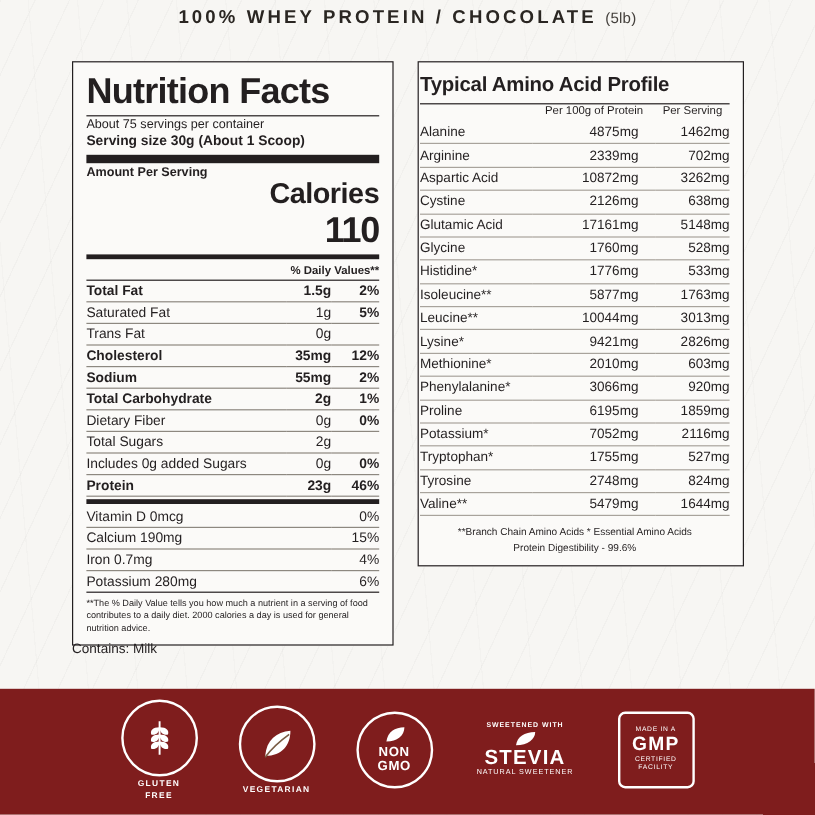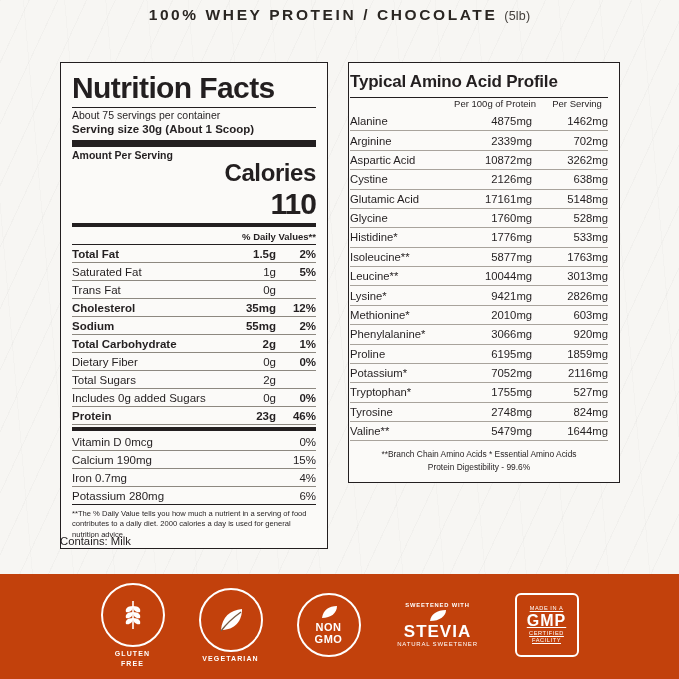--- a/index.html
+++ b/index.html
@@ -26,21 +26,21 @@
     font-size:15.5px;
     letter-spacing:2.6px;
     font-weight:bold;
     color:#2a2622;
   }
   .header .size{
     font-size:12.5px;letter-spacing:0.2px;font-weight:normal;color:#44403c;
   }
   .panels{
     position:absolute;top:51px;left:60px;width:560px;
-    display:flex;gap:20px;align-items:flex-start;margin-top:11px;
+    display:flex;gap:20px;align-items:flex-start;
   }
   .panel{
     background:#fbfaf8;
     border:1.5px solid #231f20;
     box-sizing:border-box;
   }
   
   .nf{width:268px;padding:9px 11px 8px 11px;}
   .nf-title{
     font-size:30px;font-weight:bold;letter-spacing:-0.6px;line-height:1.05;margin-bottom:3px;
@@ -84,21 +84,21 @@
   .ingredients{
     position:absolute;left:60px;top:525px;width:560px;
     font-size:11.3px;line-height:1.45;color:#231f20;
   }
   .ingredients .lbl{font-weight:bold;}
   .contains{margin-top:8px;font-weight:bold;font-size:11.3px;}
   .contains span{font-weight:normal;}
   
   .badgebar{
     position:absolute;left:0;bottom:0;width:679px;height:105px;
-    background:#c2410c;
+    background:#7f1d1d;
   }
   .badges{
     display:flex;justify-content:center;align-items:center;gap:34px;height:100%;
     padding-bottom:4px;box-sizing:border-box;
   }
   .badge{color:#fff;text-align:center;position:relative;}
   .circ{
     width:64px;height:64px;border-radius:50%;border:2px solid #fff;
     display:flex;align-items:center;justify-content:center;flex-direction:column;
     box-sizing:border-box;
@@ -108,21 +108,20 @@
   .stevia-box{
     width:86px;height:64px;display:flex;flex-direction:column;align-items:center;justify-content:center;text-align:right;
   }
   .stevia-top{font-size:5.8px;letter-spacing:0.8px;font-weight:bold;}
   .stevia-name{font-size:17px;font-weight:bold;letter-spacing:1px;line-height:1.1;}
   .stevia-sub{font-size:6px;letter-spacing:0.8px;}
   .gmp-box{
     width:64px;height:64px;border:2px solid #fff;border-radius:6px;
     display:flex;flex-direction:column;align-items:center;justify-content:center;
     box-sizing:border-box;
-    text-decoration:underline;
   }
   .gmp-small{font-size:5.6px;letter-spacing:0.6px;line-height:1.3;}
   .gmp-big{font-size:16px;font-weight:bold;letter-spacing:1px;line-height:1.1;}
   svg{display:block;}
 </style>
 </head>
 <body>
 
 <div class="page">
   <div class="texture"></div>

